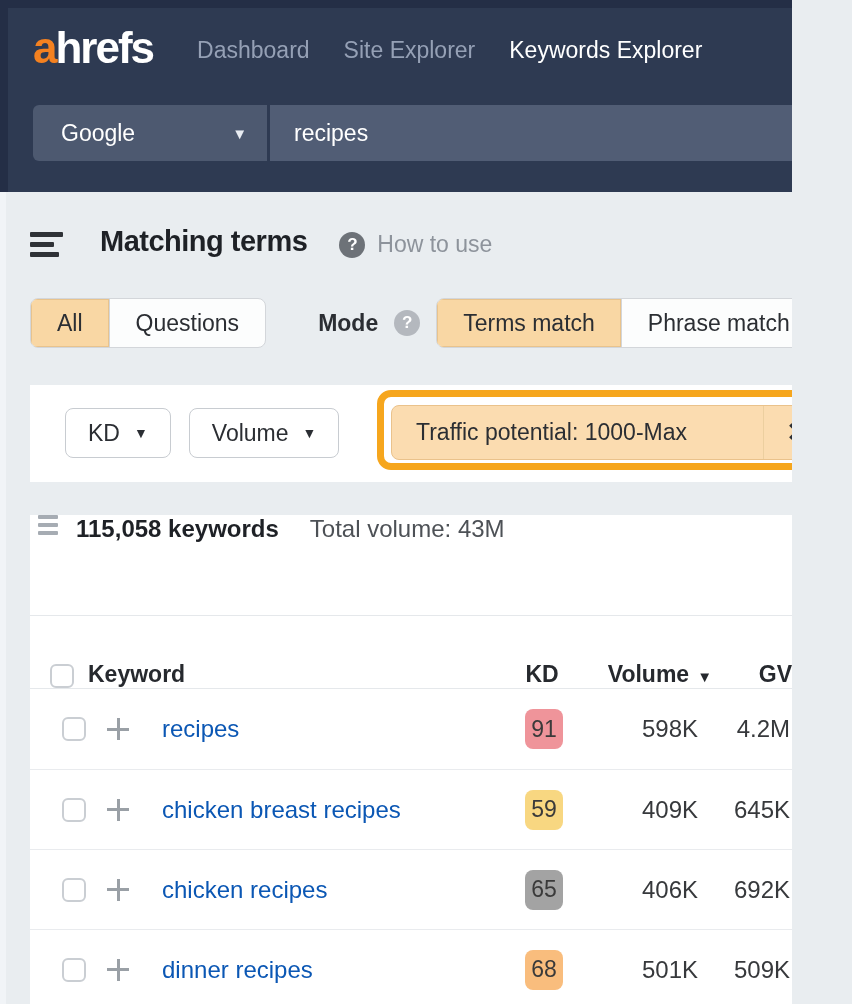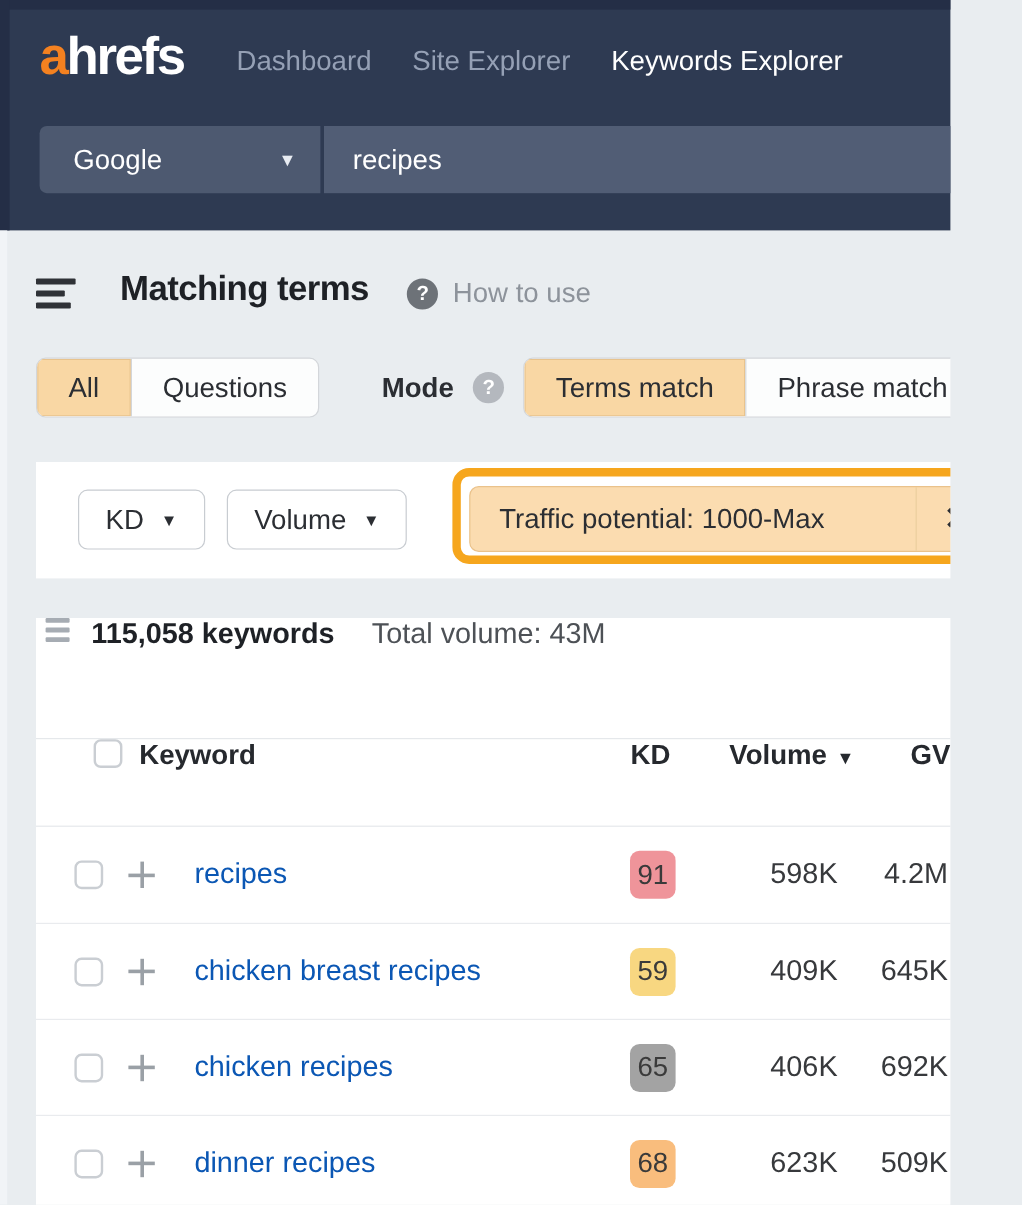--- a/index.html
+++ b/index.html
@@ -70,21 +70,21 @@
 
   .stats-row { height:101px; display:flex; align-items:flex-start; padding-left:8px; border-bottom:1px solid #e5e8eb; }
   .stats-menu-icon { width:20px; height:21px; position:relative; cursor:pointer; }
   .stats-menu-icon i { display:block; position:absolute; left:0; width:20px; height:4px; background:#a6acb3; border-radius:1px; }
   .stats-menu-icon i:nth-child(1){ top:0; } .stats-menu-icon i:nth-child(2){ top:8px; } .stats-menu-icon i:nth-child(3){ top:16px; }
   .stats-keywords { font-size:24px; font-weight:bold; color:#1e2126; margin-left:18px; }
   .stats-volume { font-size:24px; color:#4d5156; margin-left:31px; }
 
   .checkbox { width:24px; height:24px; border:2px solid #caced3; border-radius:6px; background:#fff; cursor:pointer; flex:0 0 auto; }
 
-  .header-row { height:73px; display:flex; align-items:flex-start; padding-left:48px; border-bottom:1px solid #e5e8eb;
+  .header-row { height:73px; display:flex; align-items:flex-end; padding-left:20px; border-bottom:1px solid #e5e8eb;
     font-size:23px; font-weight:bold; color:#26292e; }
   .hkw { flex:1; margin-left:14px; }
   .hkd { width:40px; text-align:center; }
   .hvol { width:150px; text-align:right; white-space:nowrap; cursor:pointer; }
   .hvol .tri { font-size:15px; margin-left:8px; }
   .hgv { width:80px; text-align:right; }
   .hrest { flex:0 0 60px; }
 
   .trow { height:80px; display:flex; align-items:center; padding-left:32px; position:relative; }
   .trow + .trow { border-top:1px solid #e9ebee; }
@@ -235,20 +235,20 @@
     <span class="nxt">19</span>
   </div>
 
   <div class="trow">
     <span class="checkbox"></span>
     <span class="plus"></span>
     <a class="kw">dinner recipes</a>
     <span class="kdcell">
             <span class="badge" style="background: rgb(249, 189, 125);">68</span>
           </span>
-    <span class="vol">623K</span>
+    <span class="vol">501K</span>
     <span class="gv">509K</span>
     <span class="nxt">30</span>
   </div>
 </div>
   </div>
 
 </div>
 
 </body></html>

